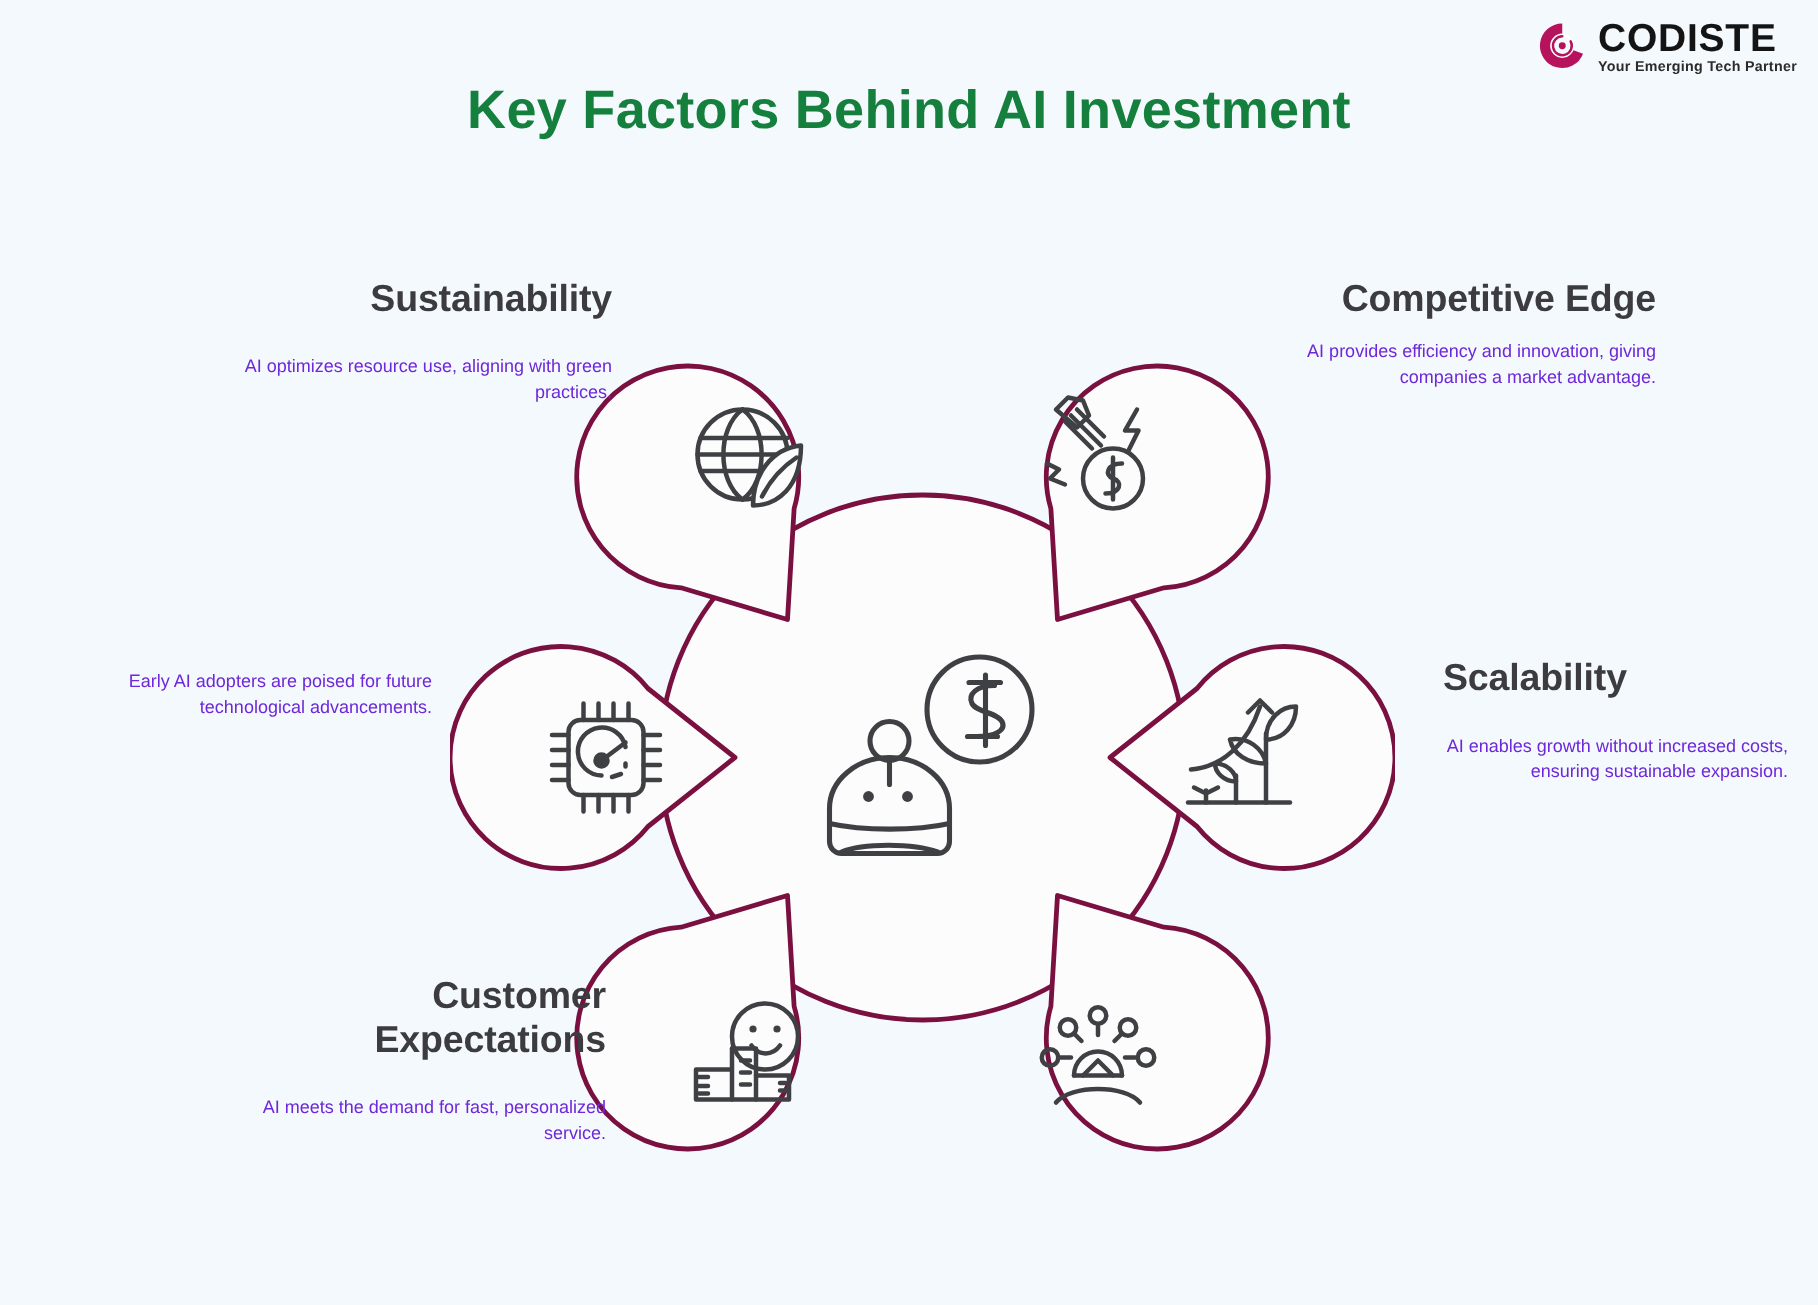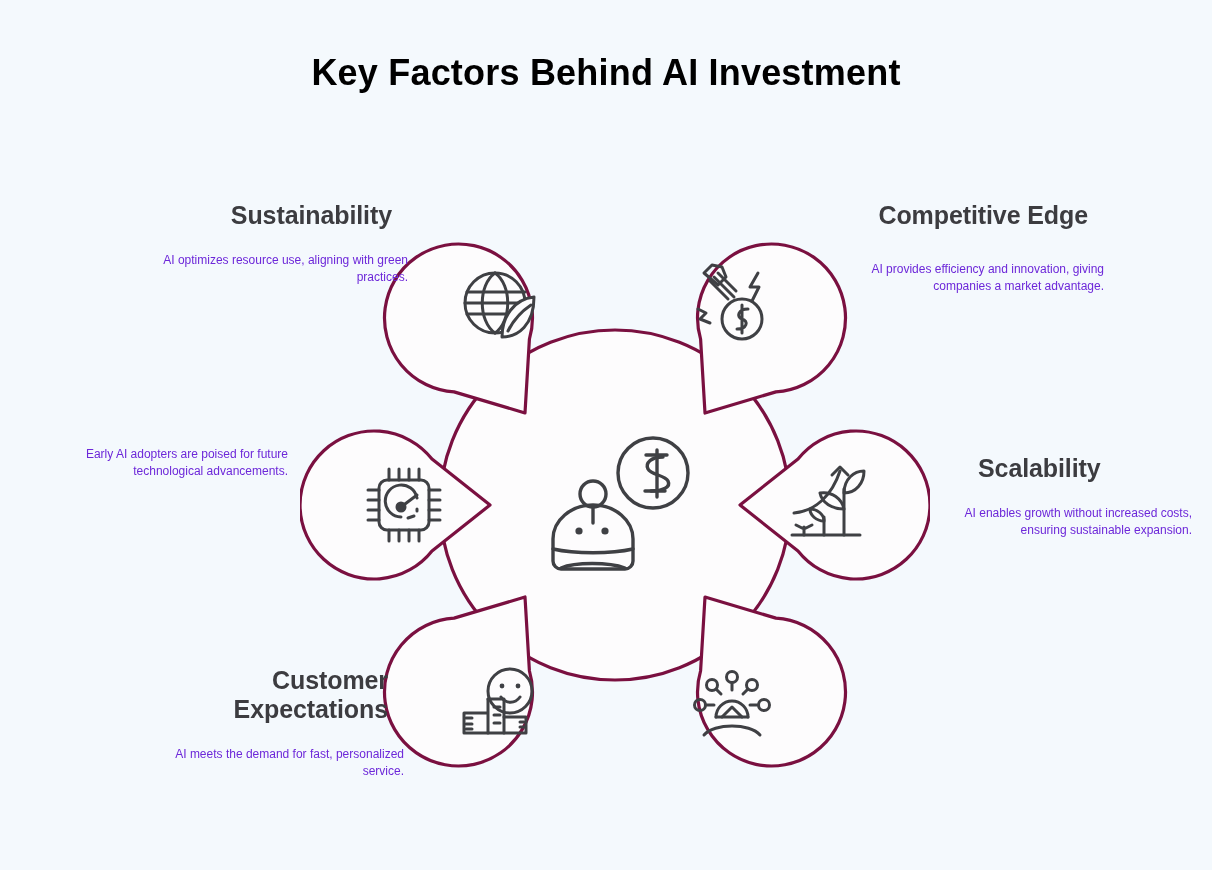--- a/index.html
+++ b/index.html
@@ -27,67 +27,79 @@
     font-size:9.5px;font-weight:bold;color:#2b2b2b;
     letter-spacing:.2px;margin-top:2px;
     font-family:"Liberation Sans",sans-serif;
   }
 
   
   .title{
     position:absolute;top:52px;left:0;right:0;
     text-align:center;
     font-size:36px;font-weight:bold;
-    color:#000000;
+    color:#15803d;
     letter-spacing:.2px;
   }
 
   
   .diagram{position:absolute;left:300px;top:205px;width:630px;height:600px;}
 
   
   .block{position:absolute;}
   .block h3{
-    margin:16px;
+    margin:0;
     font-size:25px;font-weight:bold;color:#3c3c40;
     line-height:1.15;
     letter-spacing:-.1px;
   }
   .block p{
     margin:18px 0 0 0;
     font-size:12px;color:#6d28d9;
     line-height:1.42;
   }
   .right-al{text-align:right;}
   .left-al{text-align:left;}
 
   #blk-sustainability{left:116px;top:185px;width:292px;}
   #blk-sustainability p{margin-top:22px;}
 
   #blk-competitive{left:842px;top:185px;width:262px;text-align:right;}
-  #blk-competitive p{margin-top:31px;}
+  #blk-competitive p{margin-top:12px;}
 
   #blk-future{left:0px;top:420px;width:288px;}
   #blk-future p{margin-top:26px;padding-left:16px;}
 
   #blk-scalability{left:962px;top:438px;width:230px;}
   #blk-scalability h3{text-align:left;}
   #blk-scalability p{margin-top:22px;}
 
   #blk-customer{left:140px;top:650px;width:264px;}
   #blk-customer p{margin-top:22px;}
 
   #blk-data{left:842px;top:650px;width:250px;}
   #blk-data p{margin-top:26px;}
 </style>
 </head>
 <body>
 
 <div class="stage">
 
+  <div class="logo">
+    <svg class="logo-mark" viewBox="0 0 100 100">
+      <path d="M50 5 A45 45 0 1 0 92 66 L70 58 A22 22 0 1 1 50 28 Z" fill="#b7125c"></path>
+      <circle cx="50" cy="50" r="22" fill="none" stroke="#ffffff" stroke-width="5"></circle>
+      <path d="M50 31 A19 19 0 1 0 67 41" fill="none" stroke="#b7125c" stroke-width="5" stroke-linecap="round"></path>
+      <circle cx="50" cy="50" r="7" fill="#b7125c"></circle>
+    </svg>
+    <div class="logo-words">
+      <div class="logo-name">CODISTE</div>
+      <div class="logo-tag">Your Emerging Tech Partner</div>
+    </div>
+  </div>
 
   <div class="title">Key Factors Behind AI Investment</div>
 
   <svg class="diagram" viewBox="0 0 630 600">
     <defs>
 
       <g id="petal-shape">
         <path d="M0 0 L-46 -58 A74 74 0 1 1 46 -58 Z" fill="#fdfcfd" stroke="#7a1040" stroke-width="3.2" stroke-linejoin="round"></path>
       </g>
     </defs>

